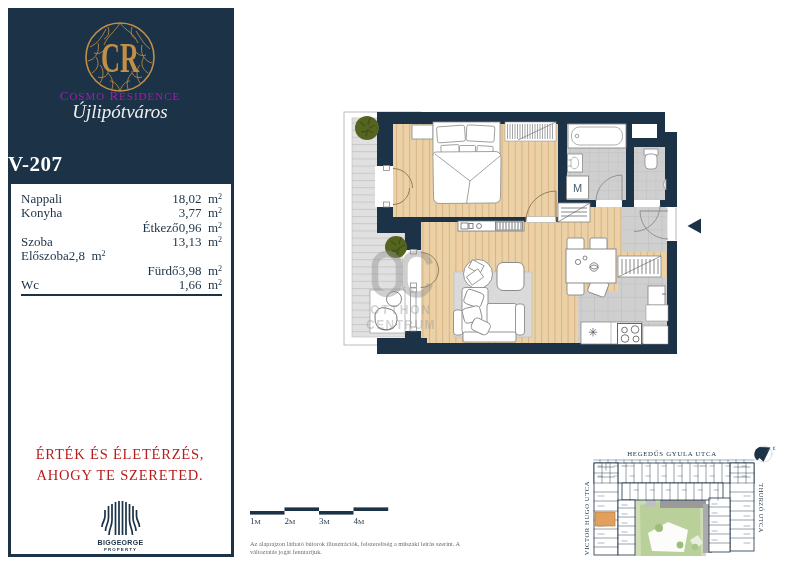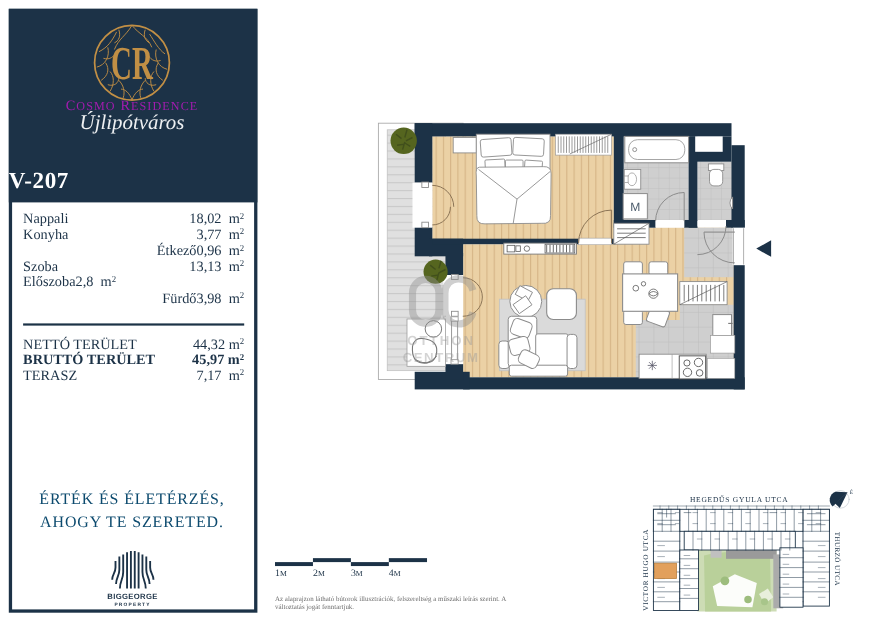--- a/index.html
+++ b/index.html
@@ -56,40 +56,30 @@
         <span>13,13&nbsp;&nbsp;m<sup style="font-size:8px;line-height:0;vertical-align:4px;">2</sup></span>
       </div>
   <div style="display:flex;justify-content:flex-start;">
         <span>Előszoba</span>
         <span>2,8&nbsp;&nbsp;m<sup style="font-size:8px;line-height:0;vertical-align:4px;">2</sup></span>
       </div>
   <div style="display:flex;justify-content:flex-end;">
         <span>Fürdő</span>
         <span>3,98&nbsp;&nbsp;m<sup style="font-size:8px;line-height:0;vertical-align:4px;">2</sup></span>
       </div>
+  <div style="display:flex;justify-content:space-between;">
+        <span>Wc</span>
+        <span>1,66&nbsp;&nbsp;m<sup style="font-size:8px;line-height:0;vertical-align:4px;">2</sup></span>
+      </div>
 </div>
 
 <div class="abs" style="left:21px;top:294px;width:201px;height:2px;background:#1c3247;"></div>
 
-<div class="abs" style="left:21px;top:305.5px;width:201px;font-size:13px;line-height:14.35px;">
-  <div style="display:flex;justify-content:space-between;">
-        <span>NETTÓ TERÜLET</span>
-        <span>44,32&nbsp;m<sup style="font-size:8px;line-height:0;vertical-align:4px;">2</sup></span>
-      </div>
-  <div style="display:flex;justify-content:space-between;font-weight:bold;">
-        <span>BRUTTÓ TERÜLET</span>
-        <span>45,97&nbsp;m<sup style="font-size:8px;line-height:0;vertical-align:4px;">2</sup></span>
-      </div>
-  <div style="display:flex;justify-content:space-between;">
-        <span>TERASZ</span>
-        <span>7,17&nbsp;&nbsp;m<sup style="font-size:8px;line-height:0;vertical-align:4px;">2</sup></span>
-      </div>
-</div>
-
-<div class="abs" style="left:8px;top:444px;width:224px;text-align:center;font-size:14.5px;line-height:21px;letter-spacing:0.8px;color:#0c4a6e;">ÉRTÉK ÉS ÉLETÉRZÉS,<br>AHOGY TE SZERETED.</div>
+
+<div class="abs" style="left:8px;top:444px;width:224px;text-align:center;font-size:14.5px;line-height:21px;letter-spacing:0.8px;color:#b91c1c;">ÉRTÉK ÉS ÉLETÉRZÉS,<br>AHOGY TE SZERETED.</div>
 
 <svg class="abs" style="left:97px;top:500px;" width="48" height="54" viewBox="0 0 48 54">
   <g stroke="#1c3247" stroke-width="1.7" fill="none">
     <path d="M5 27 C5 22 8 21 8 16 V10"></path>
     <path d="M8.5 31 C8.5 25 11.5 24 11.5 18 V6"></path>
     <path d="M12 35 C12 28 15 27 15 20 V4"></path>
     <path d="M18.5 35 V2"></path>
     <path d="M22 35 V1"></path>
     <path d="M25.5 35 V1"></path>
     <path d="M29 35 V2"></path>

